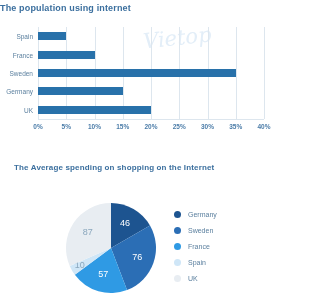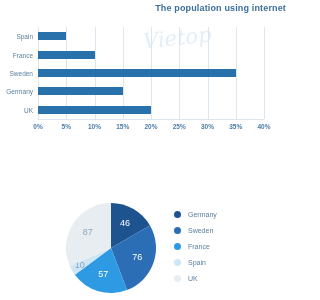--- a/index.html
+++ b/index.html
@@ -12,21 +12,21 @@
     height: 300px;
     position: relative;
     overflow: hidden;
     font-family: "Liberation Sans", sans-serif;
     color: #4b7ca8;
     -webkit-font-smoothing: antialiased;
   }
 
   
   .chart-title {
-    text-align: right;
+    text-align: left;
     color: #3b6f9e;
     font-weight: bold;
     letter-spacing: .15px;
   }
 
   
   #bar-panel {
     position: absolute;
     left: 0; top: 0;
     width: 286px; height: 148px;
@@ -191,20 +191,21 @@
       <div class="tick" style="left: 179.25px;">25%</div>
       <div class="tick" style="left: 207.5px;">30%</div>
       <div class="tick" style="left: 235.75px;">35%</div>
       <div class="tick" style="left: 264px;">40%</div>
     </div>
 </section>
 
 <section id="pie-panel">
 
   <div id="pie-title" class="chart-title">
+    <div>The Average spending on shopping on the Internet</div>
   </div>
 
   <svg id="pie-svg" width="98" height="98" viewBox="0 0 98 98">
       <path d="M 49 49 L 49 4 A 45 45 0 0 1 87.97114317029974 26.500000000000004 Z" fill="#1d5490"></path>
       <text x="62.95" y="24.837891234414165" class="slice-label" fill="#ffffff">46</text>
       <path d="M 49 49 L 87.97114317029974 26.500000000000004 A 45 45 0 0 1 65.03087702152376 91.0477226722302 Z" fill="#2b6eb5"></path>
       <text x="75.2890797271151" y="58.343141179570516" class="slice-label" fill="#ffffff">76</text>
       <path d="M 49 49 L 65.03087702152376 91.0477226722302 A 45 45 0 0 1 12.836599804525981 75.78074842684553 Z" fill="#2f9ae4"></path>
       <text x="41.1673667820299" y="75.77797335260365" class="slice-label" fill="#ffffff">57</text>
       <path d="M 49 49 L 12.836599804525981 75.78074842684553 A 45 45 0 0 1 7.725491432254614 66.92804904308086 Z" fill="#cfe6f7"></path>

